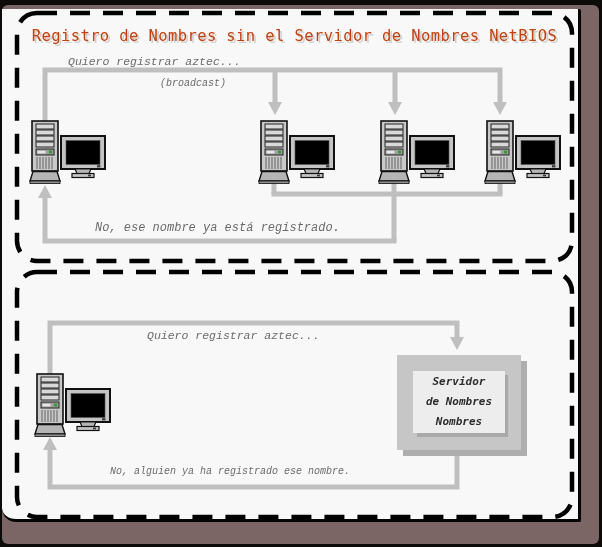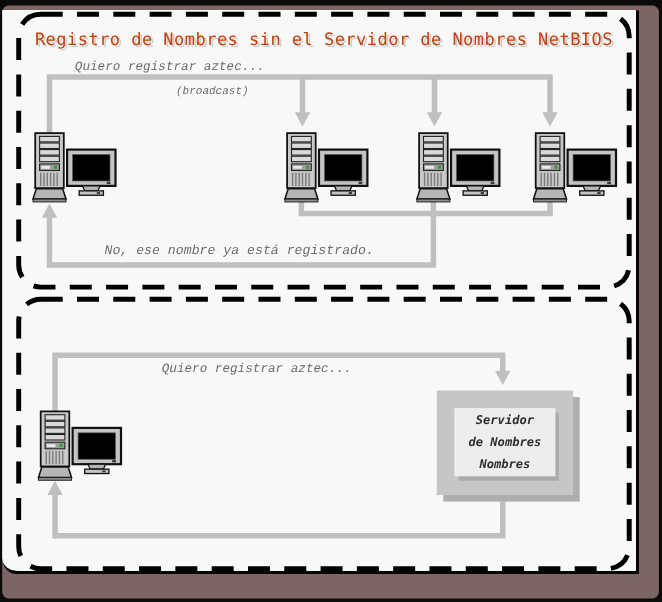--- a/index.html
+++ b/index.html
@@ -113,13 +113,14 @@
     <div class="srv-line">de Nombres</div>
     <div class="srv-line">Nombres</div>
   </div>
 
   <div class="panel-title title-top">Registro de Nombres sin el Servidor de Nombres NetBIOS</div>
   <div class="label req-top">Quiero registrar aztec...</div>
   <div class="label broadcast">(broadcast)</div>
   <div class="label resp-top">No, ese nombre ya está registrado.</div>
 
   <div class="label req-bottom">Quiero registrar aztec...</div>
+  <div class="label resp-bottom">No, alguien ya ha registrado ese nombre.</div>
 </div>
 
 </body></html>

